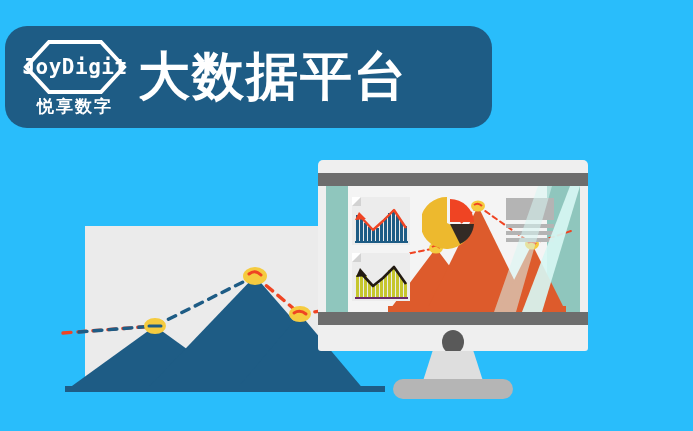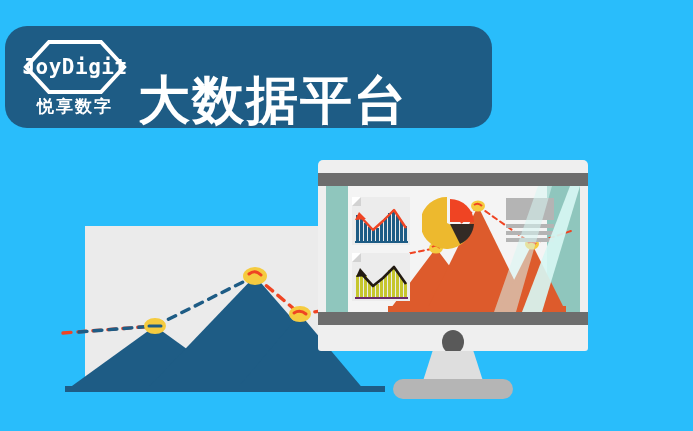--- a/index.html
+++ b/index.html
@@ -31,21 +31,20 @@
   }
   .logo-cn{
     margin-top:0;color:#ffffff;font-size:17px;font-weight:bold;letter-spacing:2px;
     font-family:"DejaVu Sans","Liberation Sans",sans-serif;
   }
   .banner-title{
     position:absolute;left:133px;top:50%;transform:translateY(-50%);
     color:#ffffff;font-size:52px;font-weight:bold;letter-spacing:2px;
     font-family:"DejaVu Sans","Liberation Sans",sans-serif;
     white-space:nowrap;
-    margin-top:24px;
   }
 
   
   .left-panel{
     position:absolute;left:85px;top:226px;width:233px;height:165px;
     background:#ebebeb;overflow:visible;
   }
   .left-panel svg{position:absolute;left:0;top:0;overflow:visible;}
 
   

